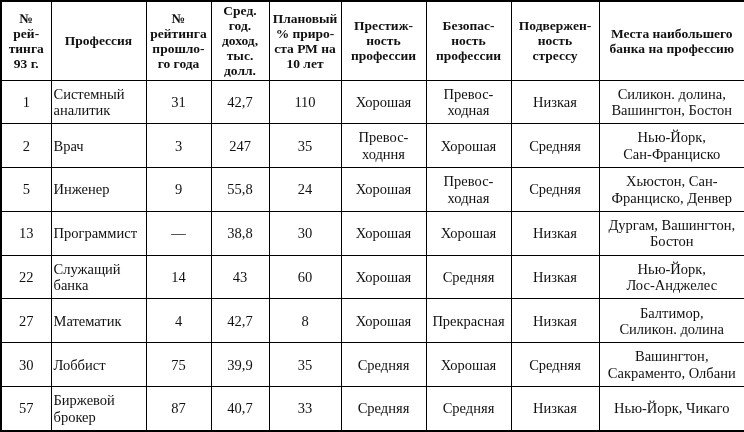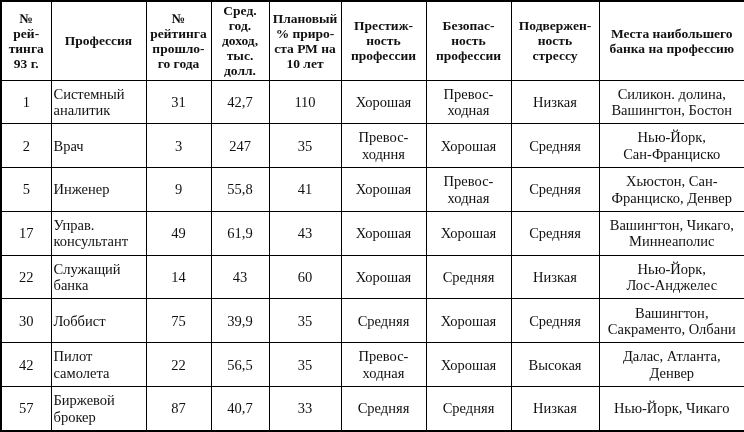--- a/index.html
+++ b/index.html
@@ -130,79 +130,76 @@
           <td>Хорошая</td>
           <td>Средняя</td>
           <td>Нью-Йорк,
 Сан-Франциско</td>
         </tr>
         <tr>
           <td>5</td>
           <td class="col-profession">Инженер</td>
           <td>9</td>
           <td>55,8</td>
-          <td>41</td>
+          <td>24</td>
           <td>Хорошая</td>
           <td>Превос-
 ходная</td>
           <td>Средняя</td>
           <td>Хьюстон, Сан-
 Франциско, Денвер</td>
         </tr>
         <tr>
-          <td>17</td>
-          <td class="col-profession">Управ.
-консультант</td>
-          <td>49</td>
-          <td>61,9</td>
-          <td>43</td>
-          <td>Хорошая</td>
-          <td>Хорошая</td>
-          <td>Средняя</td>
-          <td>Вашингтон, Чикаго,
-Миннеаполис</td>
+          <td>13</td>
+          <td class="col-profession">Программист</td>
+          <td>—</td>
+          <td>38,8</td>
+          <td>30</td>
+          <td>Хорошая</td>
+          <td>Хорошая</td>
+          <td>Низкая</td>
+          <td>Дургам, Вашингтон,
+Бостон</td>
         </tr>
         <tr>
           <td>22</td>
           <td class="col-profession">Служащий
 банка</td>
           <td>14</td>
           <td>43</td>
           <td>60</td>
           <td>Хорошая</td>
           <td>Средняя</td>
           <td>Низкая</td>
           <td>Нью-Йорк,
 Лос-Анджелес</td>
         </tr>
         <tr>
+          <td>27</td>
+          <td class="col-profession">Математик</td>
+          <td>4</td>
+          <td>42,7</td>
+          <td>8</td>
+          <td>Хорошая</td>
+          <td>Прекрасная</td>
+          <td>Низкая</td>
+          <td>Балтимор,
+Силикон. долина</td>
+        </tr>
+        <tr>
           <td>30</td>
           <td class="col-profession">Лоббист</td>
           <td>75</td>
           <td>39,9</td>
           <td>35</td>
           <td>Средняя</td>
           <td>Хорошая</td>
           <td>Средняя</td>
           <td>Вашингтон,
 Сакраменто, Олбани</td>
-        </tr>
-        <tr>
-          <td>42</td>
-          <td class="col-profession">Пилот
-самолета</td>
-          <td>22</td>
-          <td>56,5</td>
-          <td>35</td>
-          <td>Превос-
-ходная</td>
-          <td>Хорошая</td>
-          <td>Высокая</td>
-          <td>Далас, Атланта,
-Денвер</td>
         </tr>
         <tr>
           <td>57</td>
           <td class="col-profession">Биржевой
 брокер</td>
           <td>87</td>
           <td>40,7</td>
           <td>33</td>
           <td>Средняя</td>
           <td>Средняя</td>

